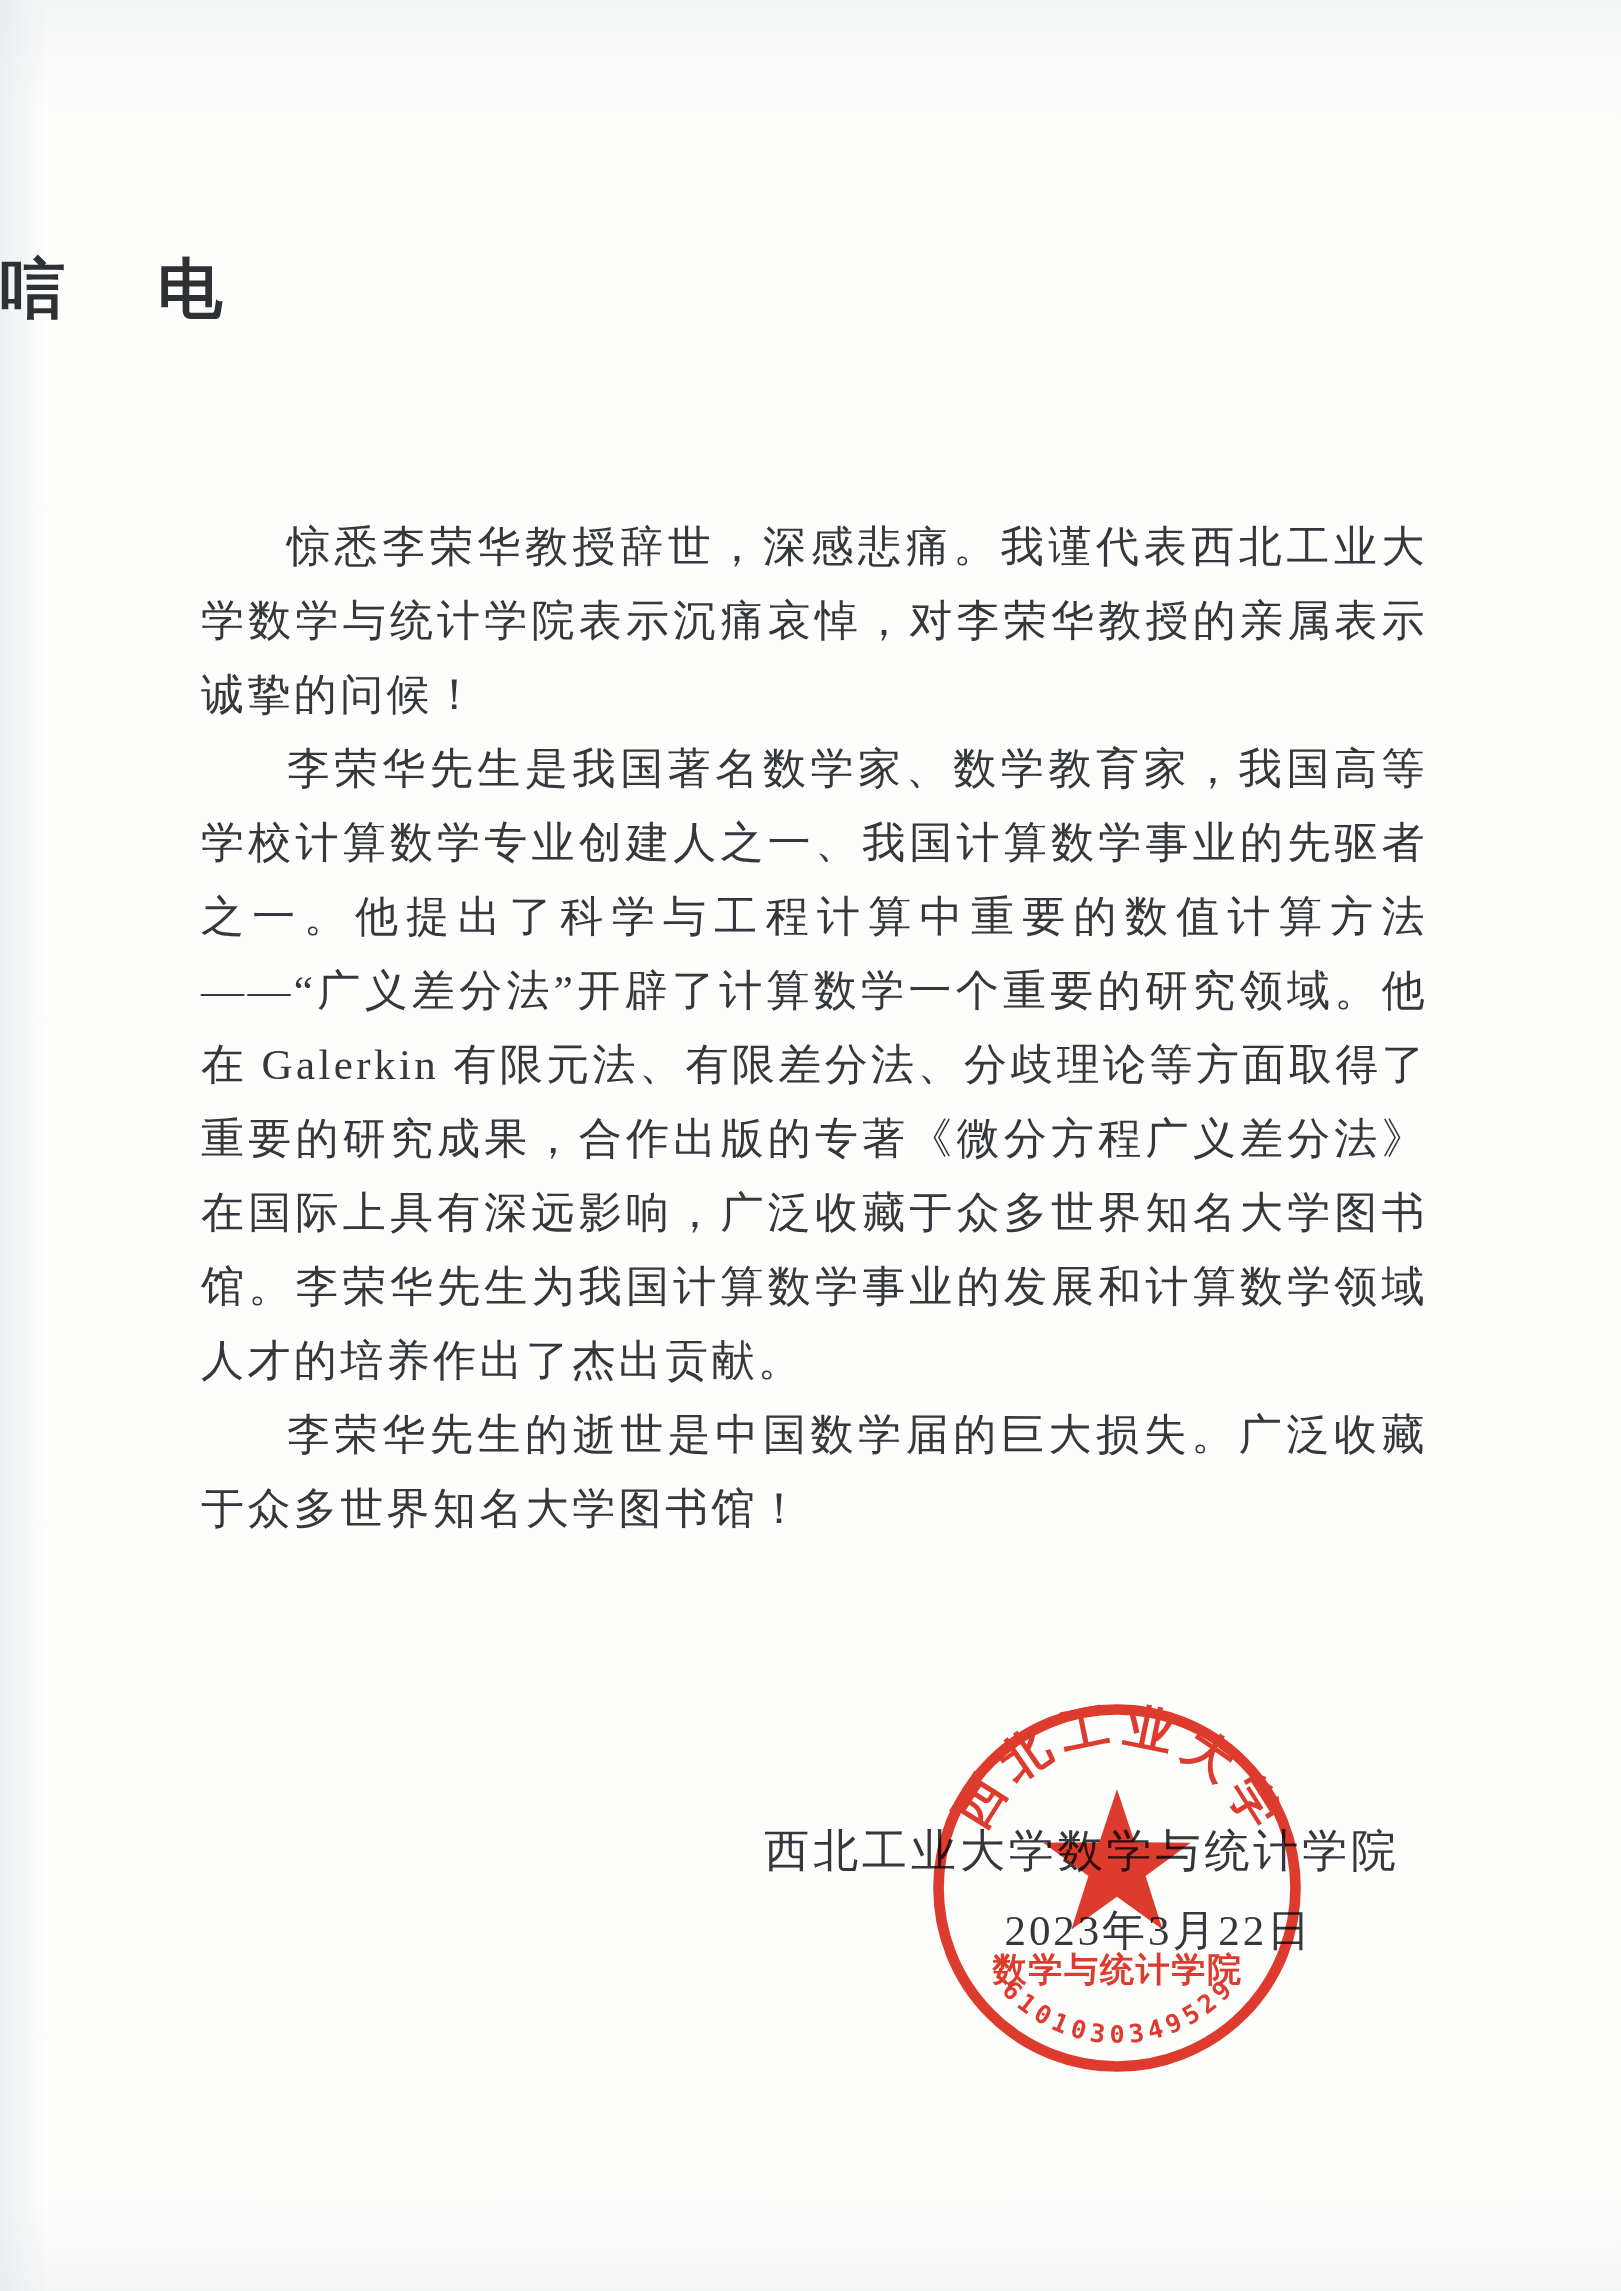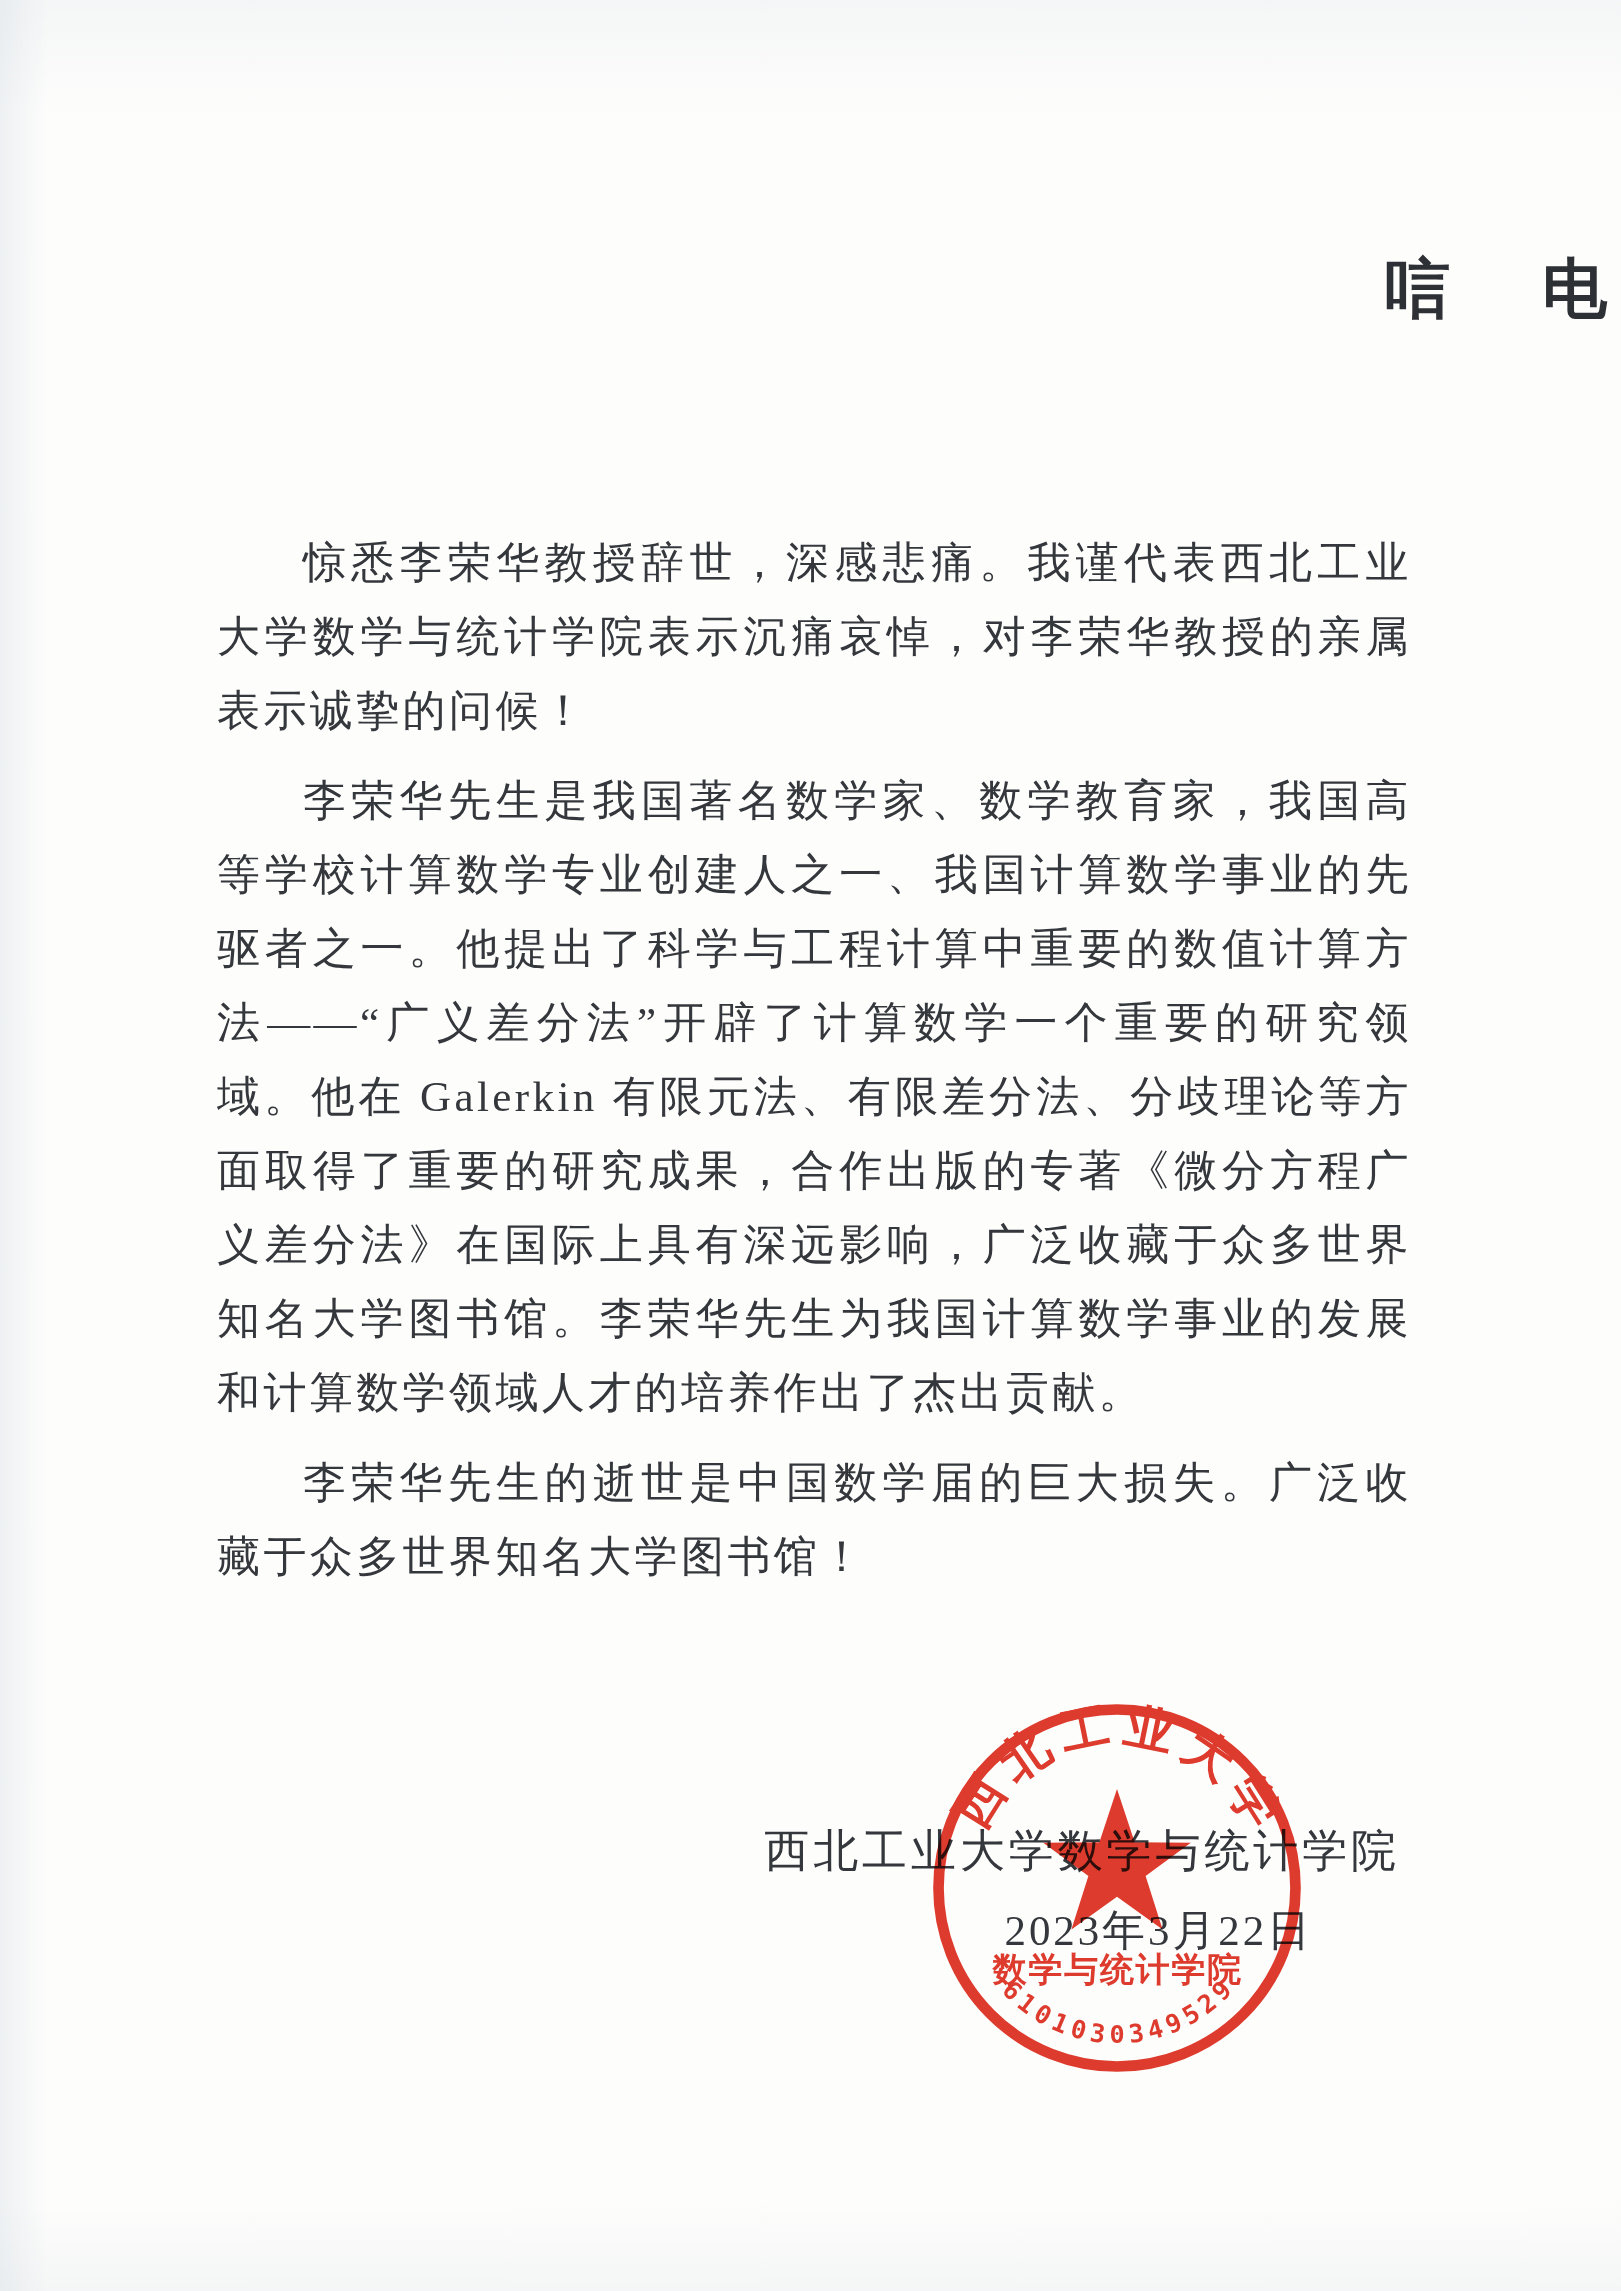--- a/index.html
+++ b/index.html
@@ -26,21 +26,21 @@
     background:
       linear-gradient(to right, rgba(210,218,226,0.35), rgba(210,218,226,0) 3%),
       linear-gradient(to bottom, rgba(225,229,233,0.30), rgba(225,229,233,0) 5%),
       linear-gradient(to top, rgba(220,224,228,0.25), rgba(220,224,228,0) 4%);
   }
   .title {
     position: absolute;
     top: 201px;
     left: 0;
     width: 100%;
-    text-align: right;
+    text-align: left;
     font-size: 65px;
     font-weight: 700;
     letter-spacing: 13.7px;
     color: #2d3034;
     white-space: pre;
   }
   .salutation {
     position: absolute;
     top: 372px;
     left: 218px;
@@ -54,21 +54,21 @@
     left: 201px;
     width: 1227px;
     font-size: 43px;
     line-height: 74px;
     letter-spacing: 3.4px;
     text-align: justify;
     text-justify: inter-character;
     color: #34373b;
   }
   .body-text p {
-    margin: 16px;
+    margin: 0;
     text-indent: 2em;
   }
   .signature {
     position: absolute;
     top: 1821px;
     left: 0;
     width: 1400px;
     text-align: right;
     font-size: 45px;
     letter-spacing: 3.9px;

